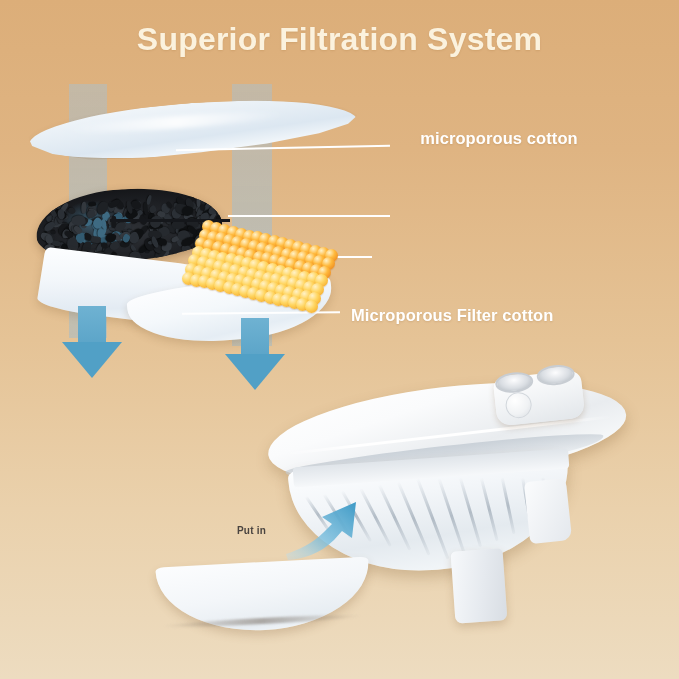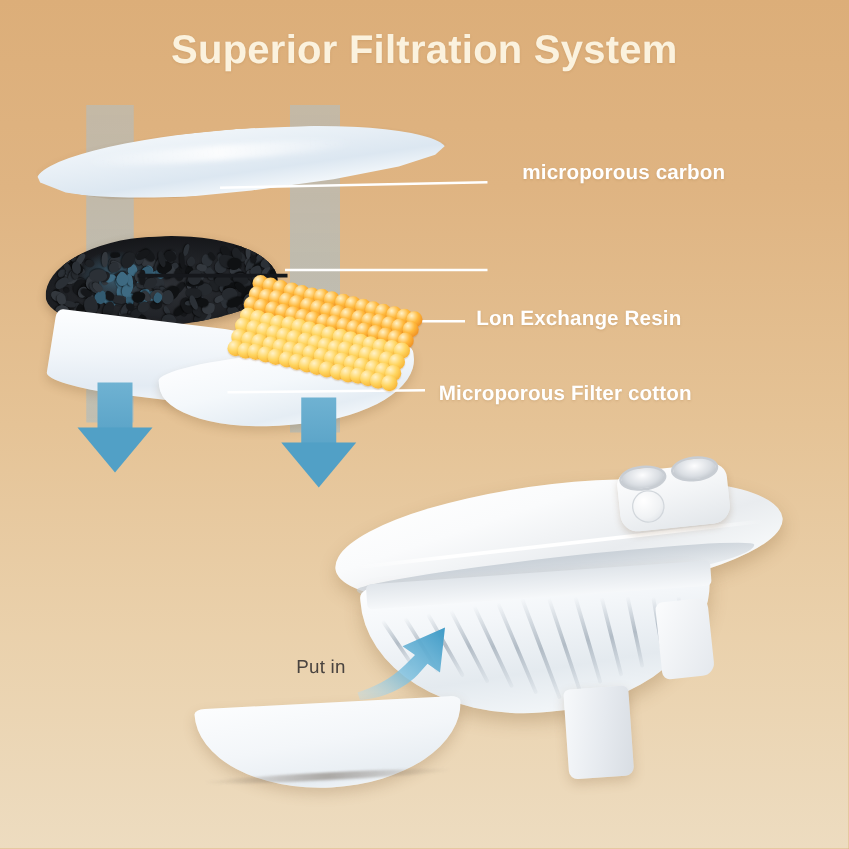--- a/index.html
+++ b/index.html
@@ -199,21 +199,21 @@
     position:absolute;left:198px;top:178px;width:52px;height:72px;
     background:linear-gradient(100deg,#F7F9FB 0%,#E6EAEF 55%,#D8DDE3 100%);
     border-radius:5px 5px 7px 7px;transform:rotate(-4deg);
     box-shadow:0 4px 9px rgba(125,88,48,.22);
   }
 
   
   #putin-arrow{position:absolute;left:282px;top:490px;width:92px;height:70px;}
   #putin-label{
     position:absolute;left:237px;top:525px;
-    font-size:15px;color:#4A4440;font-weight:400;letter-spacing:.2px;
+    font-size:10px;color:#4A4440;font-weight:700;letter-spacing:.2px;
   }
 
   
   #spare-pad{
     position:absolute;left:157px;top:562px;width:213px;height:68px;
     background:linear-gradient(173deg,#FCFDFE 0%,#F3F6F9 46%,#E7EDF2 80%,#FAFCFD 100%);
     border-radius:4% 4% 50% 50%/ 6% 6% 94% 94%;
     transform:rotate(-3deg);
     box-shadow:0 5px 10px rgba(125,88,48,.22);
   }
@@ -598,23 +598,22 @@
     <div class="body"></div>
   </div>
 
   <div class="leader" id="leader-cotton-top"></div>
   <div class="leader" id="leader-carbon-black"></div>
   <div class="leader" id="leader-carbon-white"></div>
   <div class="leader" id="leader-resin"></div>
   <div class="leader" id="leader-filter"></div>
 
   <div class="label" id="label-cotton-top">
-    <div>microporous carbon</div>
-  </div>
-  <div class="label" id="label-resin">Lon Exchange Resin</div>
+    <div>microporous cotton</div>
+  </div>
   <div class="label" id="label-filter">Microporous Filter cotton</div>
 
   <div class="arrow-down" id="arrow-down-left">
     <div class="shaft"></div>
     <div class="head"></div>
   </div>
   <div class="arrow-down" id="arrow-down-right">
     <div class="shaft"></div>
     <div class="head"></div>
   </div>

